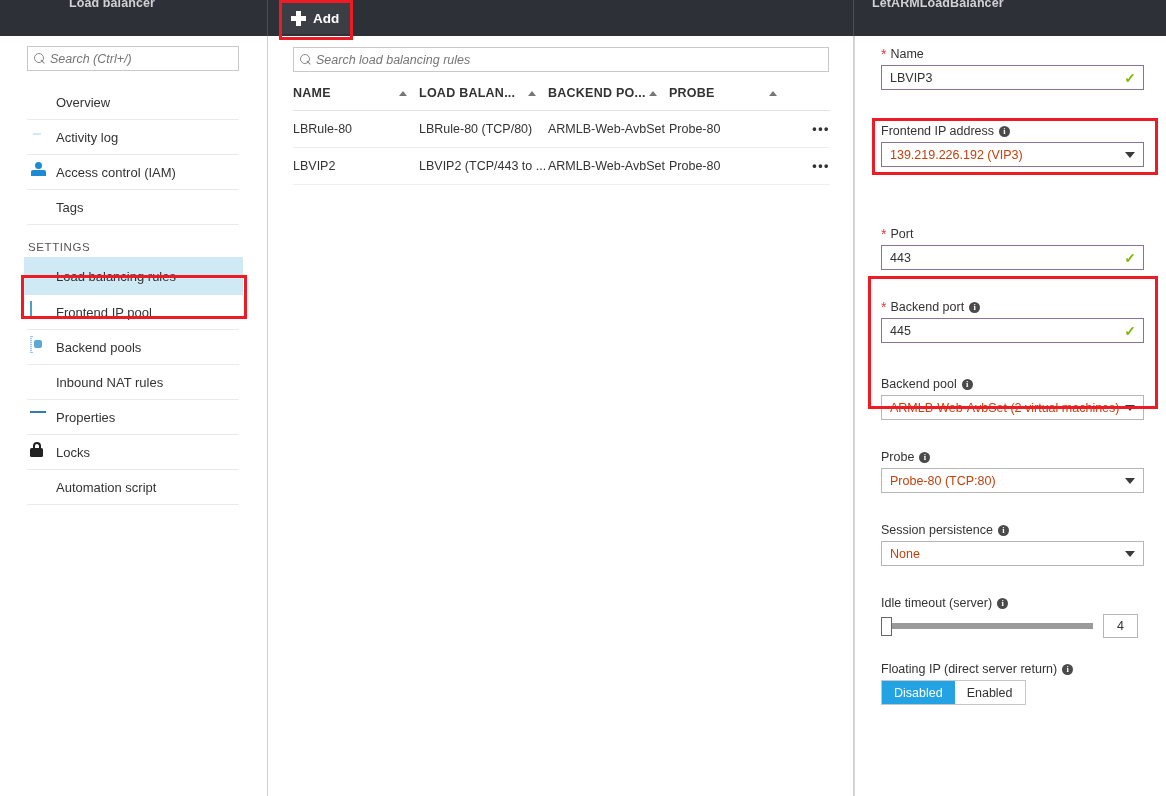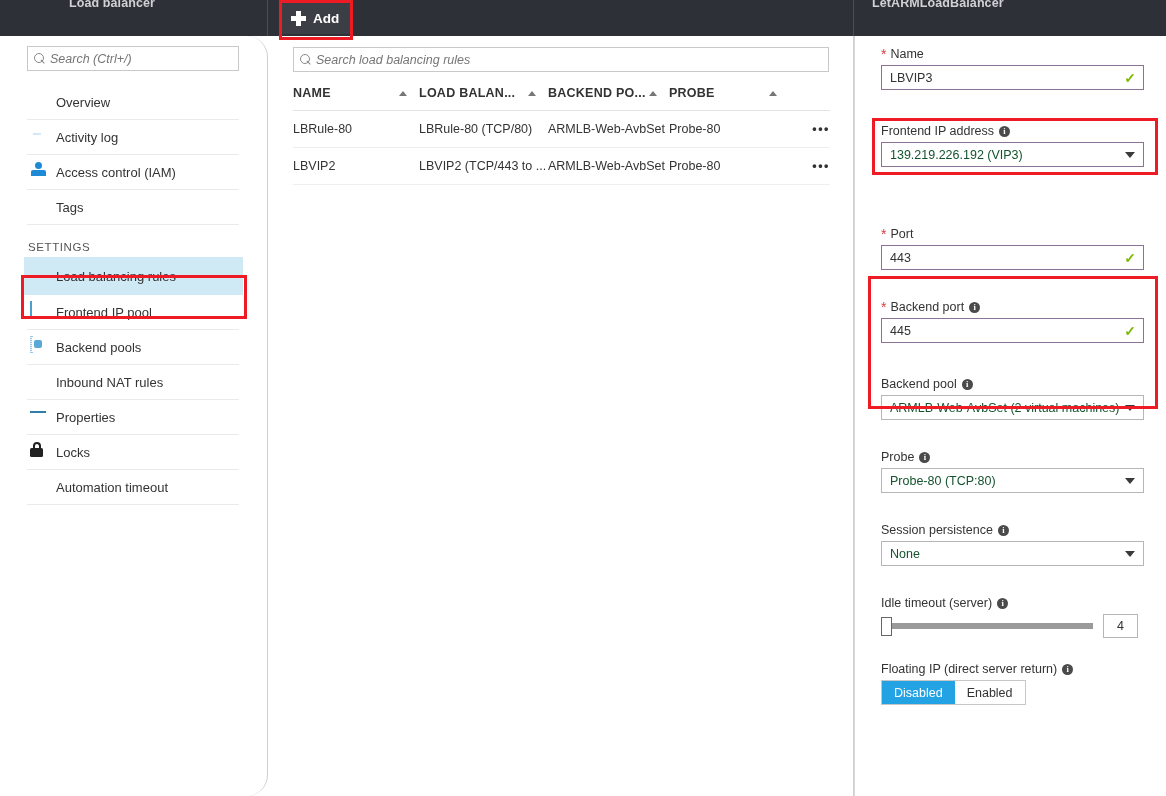--- a/index.html
+++ b/index.html
@@ -89,21 +89,20 @@
   .annot-port { left: 868px;  top: 276px; width: 290px; height: 133px; }
 
   
   .leftpanel {
     position: absolute;
     left: 0; top: 36px;
     width: 268px; height: 760px;
     background: #ffffff;
     border-right: 1px solid #cfcfcf;
     box-sizing: border-box;
-    border-radius: 21px;
   }
   .left-inner { position: relative; padding-top: 10px; }
 
   .searchbox {
     margin: 0 28px 0 27px;
     height: 25px;
     border: 1px solid #c9c9c9;
     display: flex;
     align-items: center;
     box-sizing: border-box;
@@ -425,21 +424,21 @@
     line-height: 1;
   }
   .selectbox {
     height: 25px;
     border: 1px solid #8d7196;
     display: flex;
     align-items: center;
     justify-content: space-between;
     padding: 0 8px;
     font-size: 12.5px;
-    color: #14532d;
+    color: #c2410c;
     box-sizing: border-box;
     background: #fff;
     cursor: pointer;
   }
   .selectbox.plain { border-color: #b6b6b6; }
   .chev {
     width: 0; height: 0;
     border-left: 5px solid transparent;
     border-right: 5px solid transparent;
     border-top: 6px solid #3a3a3a;
@@ -575,21 +574,21 @@
       <div class="nav-item">
         <span class="nav-ico"><span class="ico-props"></span></span>
         <span class="nav-label">Properties</span>
       </div>
       <div class="nav-item">
         <span class="nav-ico"><span class="ico-locks"></span></span>
         <span class="nav-label">Locks</span>
       </div>
       <div class="nav-item">
         <span class="nav-ico"><span class="ico-auto"></span></span>
-        <span class="nav-label">Automation timeout</span>
+        <span class="nav-label">Automation script</span>
       </div>
     </div>
   </div>
 </div>
 
 <div class="midpanel">
   <div class="mid-search">
     <span class="mag"></span>
     <span class="ph">Search load balancing rules</span>
   </div>

